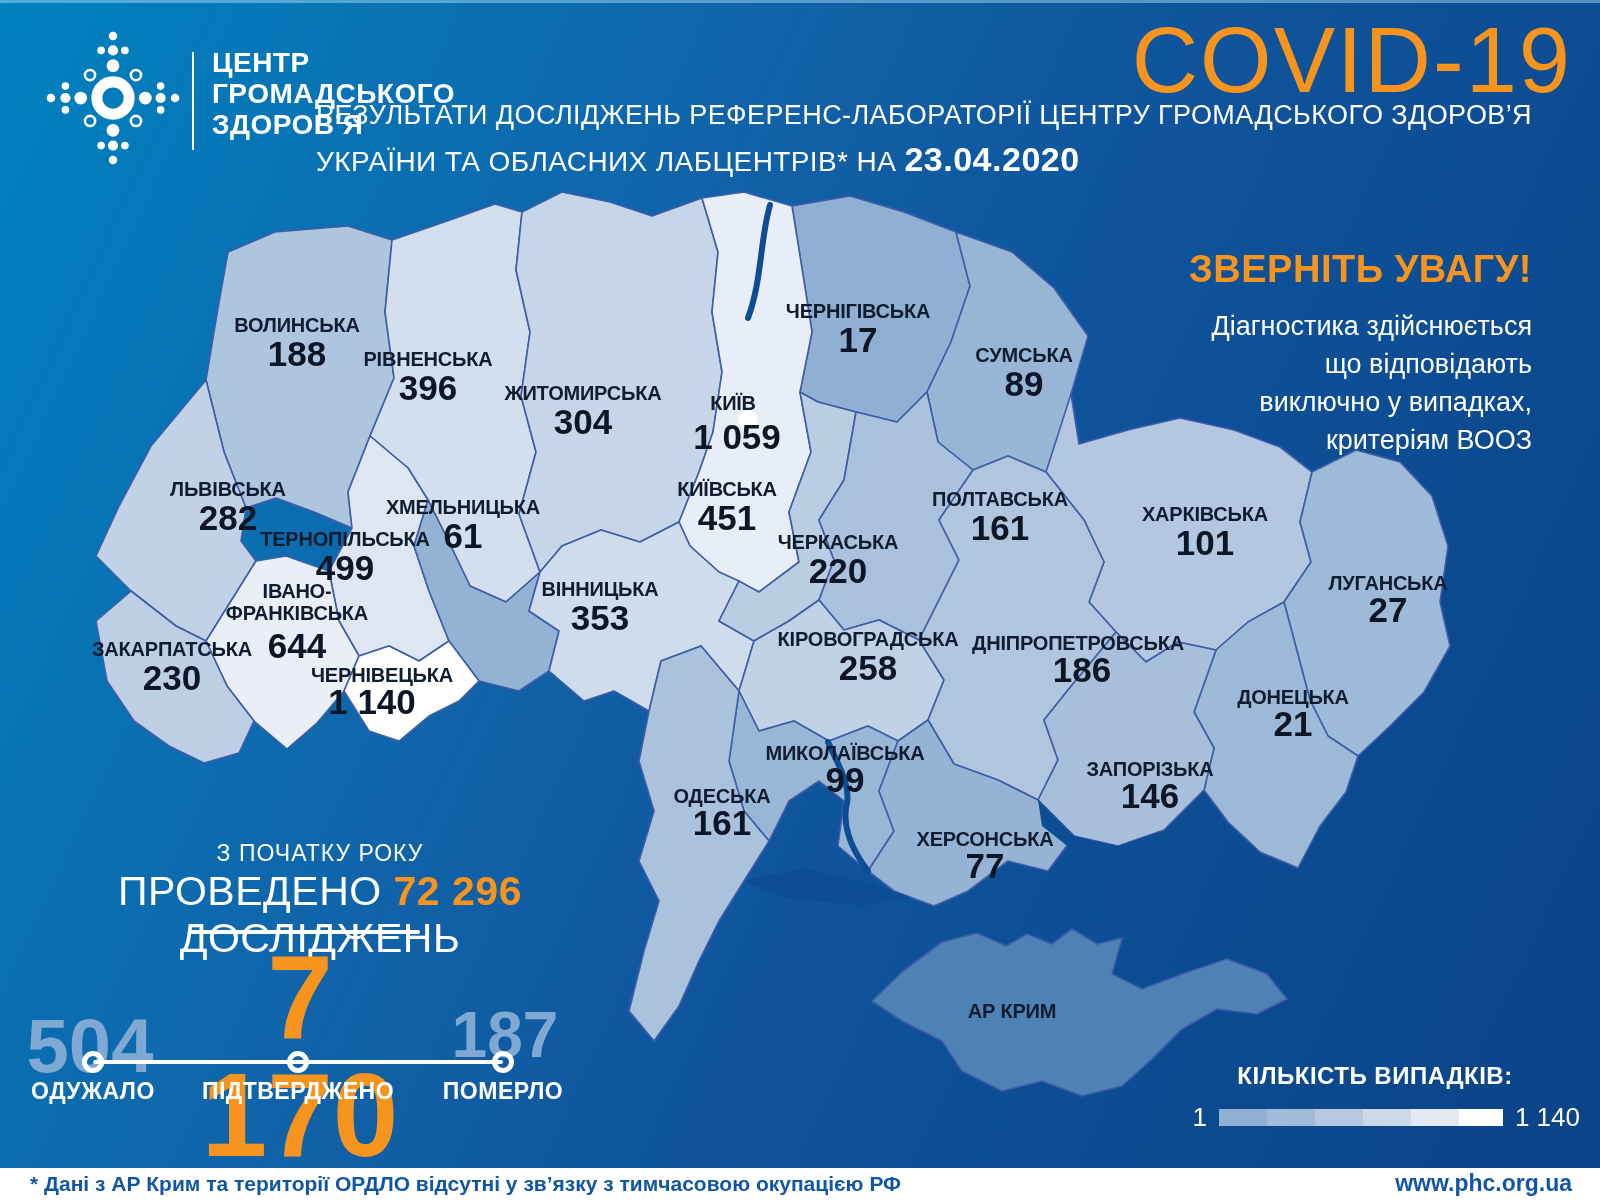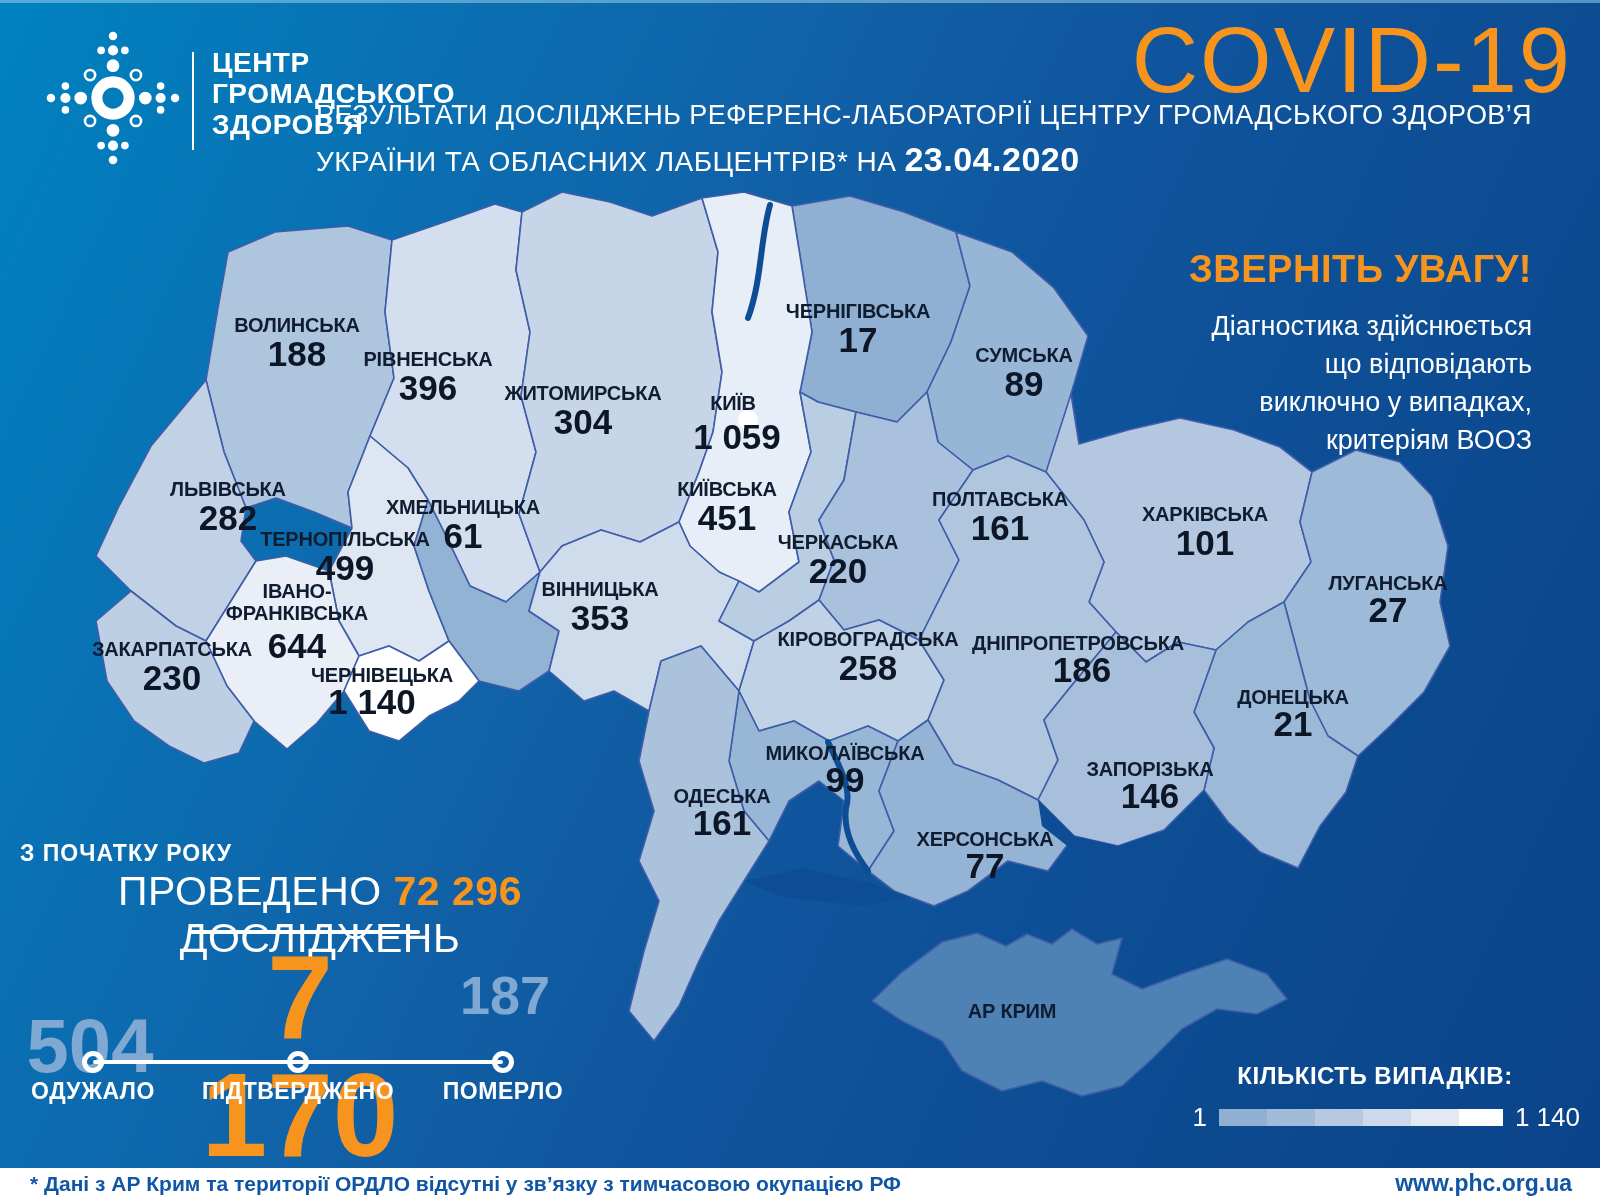--- a/index.html
+++ b/index.html
@@ -23,28 +23,28 @@
   #notice .nt{color:#f7941e;font-size:38px;font-weight:800;letter-spacing:.5px;margin-bottom:16px;}
   #notice .nl{color:#fff;font-size:27px;font-weight:500;line-height:38px;}
   
   #map{left:0;top:0;width:1600px;height:1201px;}
   .region{stroke:#3f5da8;stroke-width:1.6;stroke-linejoin:round;}
   .water{fill:#0d4d96;stroke:none;}
   .riverline{fill:none;stroke:#0d4d96;stroke-width:6;stroke-linecap:round;}
   .rname{font-family:"Liberation Sans","DejaVu Sans",sans-serif;font-size:20px;font-weight:700;fill:#101c30;text-anchor:middle;letter-spacing:-.2px;}
   .rvalue{font-family:"Liberation Sans","DejaVu Sans",sans-serif;font-size:35px;font-weight:800;fill:#0c1626;text-anchor:middle;}
   
-  #since{left:20px;top:840px;width:600px;color:#fff;font-size:23px;font-weight:700;letter-spacing:1px;}
+  #since{left:20px;top:840px;width:600px;text-align:center;color:#fff;font-size:23px;font-weight:400;letter-spacing:1px;}
   #tests{left:0px;top:868px;width:640px;text-align:center;color:#fff;font-size:41px;font-weight:300;letter-spacing:.5px;}
   #tests .tv{color:#f7941e;font-weight:800;}
   #stat-line{left:190px;top:930px;width:230px;height:4px;background:#fff;border-radius:2px;}
   .big-num{font-weight:800;line-height:1;text-align:center;}
   #recovered-num{left:15px;top:1008px;width:150px;font-size:76px;color:#7fa9d2;}
   #confirmed-num{left:155px;top:938px;width:290px;font-size:118px;color:#f7941e;}
-  #died-num{left:430px;top:968px;width:150px;font-size:54px;color:#7fa9d2;}
+  #died-num{left:430px;top:1003px;width:150px;font-size:64px;color:#7fa9d2;}
   #tl-line{left:93px;top:1060px;width:410px;height:4px;background:#fff;border-radius:2px;}
   .tl-dot{width:12px;height:12px;border:5px solid #fff;border-radius:50%;background:transparent;top:1051px;}
   .tl-label{top:1078px;color:#fff;font-size:23px;font-weight:700;text-align:center;letter-spacing:.5px;}
   
   #legend{right:20px;top:1062px;width:470px;display:flex;flex-direction:column;align-items:flex-end;}
   #legend .lt{width:100%;text-align:center;padding-left:60px;box-sizing:border-box;color:#fff;font-size:24px;font-weight:800;letter-spacing:.5px;}
   #legend .lrow{margin-top:12px;display:flex;align-items:center;gap:12px;}
   #legend .lmin,#legend .lmax{color:#fff;font-size:26px;font-weight:400;}
   
   #footer{left:0;bottom:0;width:1600px;height:33px;background:#ffffff;}

